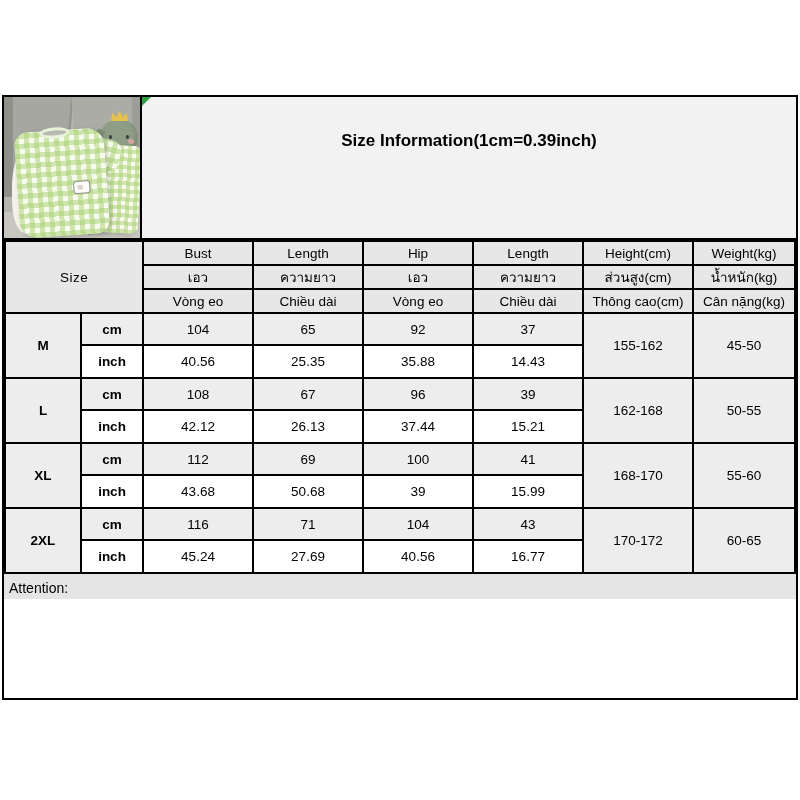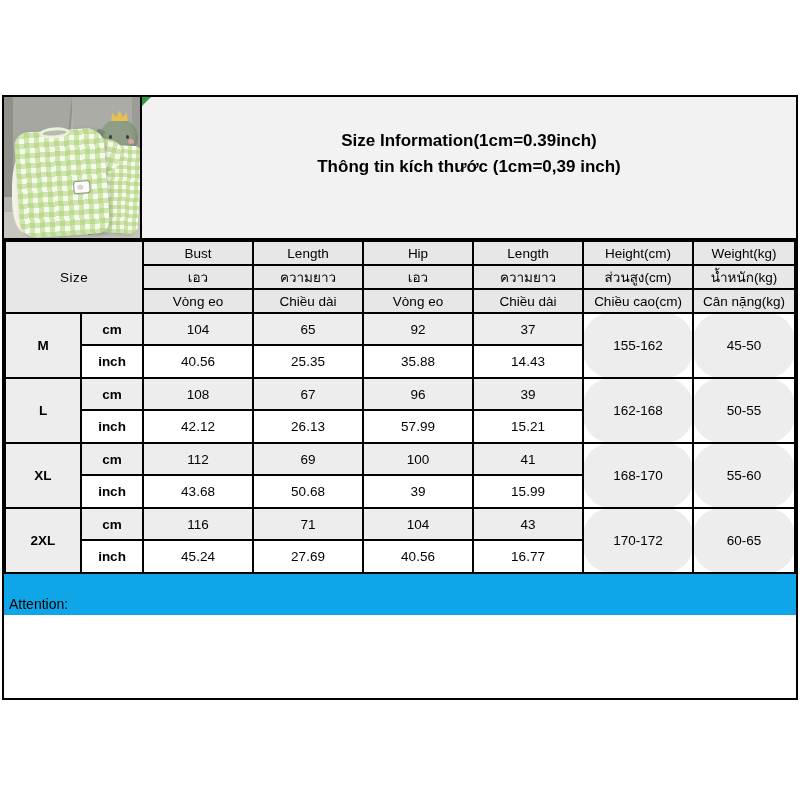--- a/index.html
+++ b/index.html
@@ -49,24 +49,24 @@
 
   
   table.size-table { width:100%; border-collapse:collapse; table-layout:fixed; }
   .size-table td { border:2px solid #000; text-align:center; vertical-align:middle; font-size:13.5px; overflow:hidden; }
   .size-table tr.hdr-row td { height:24px; background:#e7e7e7; font-weight:normal; }
   .size-cell { background:#e7e7e7; font-size:27px; font-weight:bold; letter-spacing:.5px; }
   .sz-label { background:#e2e2e2; font-weight:bold; font-size:15px; }
   tr.cm-row td { height:32px; background:#ededed; }
   tr.in-row td { height:33px; background:#ffffff; }
   td.unit { font-weight:bold; }
-  td.range { background:#ededed;border-radius:28px; }
-
-  
-  .attention { padding:19px 5px 0 5px; font-size:14px; line-height:22px; background:#0ea5e9; }
+  td.range { background:#ededed; }
+
+  
+  .attention { padding:3px 5px 0 5px; font-size:14px; line-height:22px; background:#e5e5e5; }
 </style>
 </head>
 <body>
 
 <div class="page">
   <div class="sheet">
 
     <div class="top-band">
       <div class="photo">
         <div class="ph-panel-l"></div>
@@ -89,21 +89,20 @@
         <div class="ph-shorts gingham-sm"></div>
         <div class="ph-sleeve gingham"></div>
         <div class="ph-shirt gingham">
           <div class="ph-neck"></div>
           <div class="ph-patch"></div>
         </div>
       </div>
       <div class="titles">
         <div class="corner"></div>
         <div class="title-line">Size Information(1cm=0.39inch)</div>
-        <div class="title-line">Thông tin kích thước (1cm=0,39 inch)</div>
       </div>
     </div>
 
     <table class="size-table">
       <colgroup>
         <col style="width:76px">
           <col style="width:62px">
         <col style="width:110px">
           <col style="width:110px">
         <col style="width:110px">
@@ -127,21 +126,21 @@
           <td>เอว</td>
           <td>ความยาว</td>
           <td>ส่วนสูง(cm)</td>
           <td>น้ำหนัก(kg)</td>
         </tr>
         <tr class="hdr-row">
           <td>Vòng eo</td>
           <td>Chiều dài</td>
           <td>Vòng eo</td>
           <td>Chiều dài</td>
-          <td>Chiều cao(cm)</td>
+          <td>Thông cao(cm)</td>
           <td>Cân nặng(kg)</td>
         </tr>
 
         <tr class="cm-row">
           <td rowspan="2" class="sz-label">M</td>
           <td class="unit">cm</td>
           <td>104</td>
           <td>65</td>
           <td>92</td>
           <td>37</td>
@@ -163,21 +162,21 @@
           <td>67</td>
           <td>96</td>
           <td>39</td>
           <td rowspan="2" class="range">162-168</td>
           <td rowspan="2" class="range">50-55</td>
         </tr>
         <tr class="in-row">
           <td class="unit">inch</td>
           <td>42.12</td>
           <td>26.13</td>
-          <td>57.99</td>
+          <td>37.44</td>
           <td>15.21</td>
         </tr>
 
         <tr class="cm-row">
           <td rowspan="2" class="sz-label">XL</td>
           <td class="unit">cm</td>
           <td>112</td>
           <td>69</td>
           <td>100</td>
           <td>41</td>

